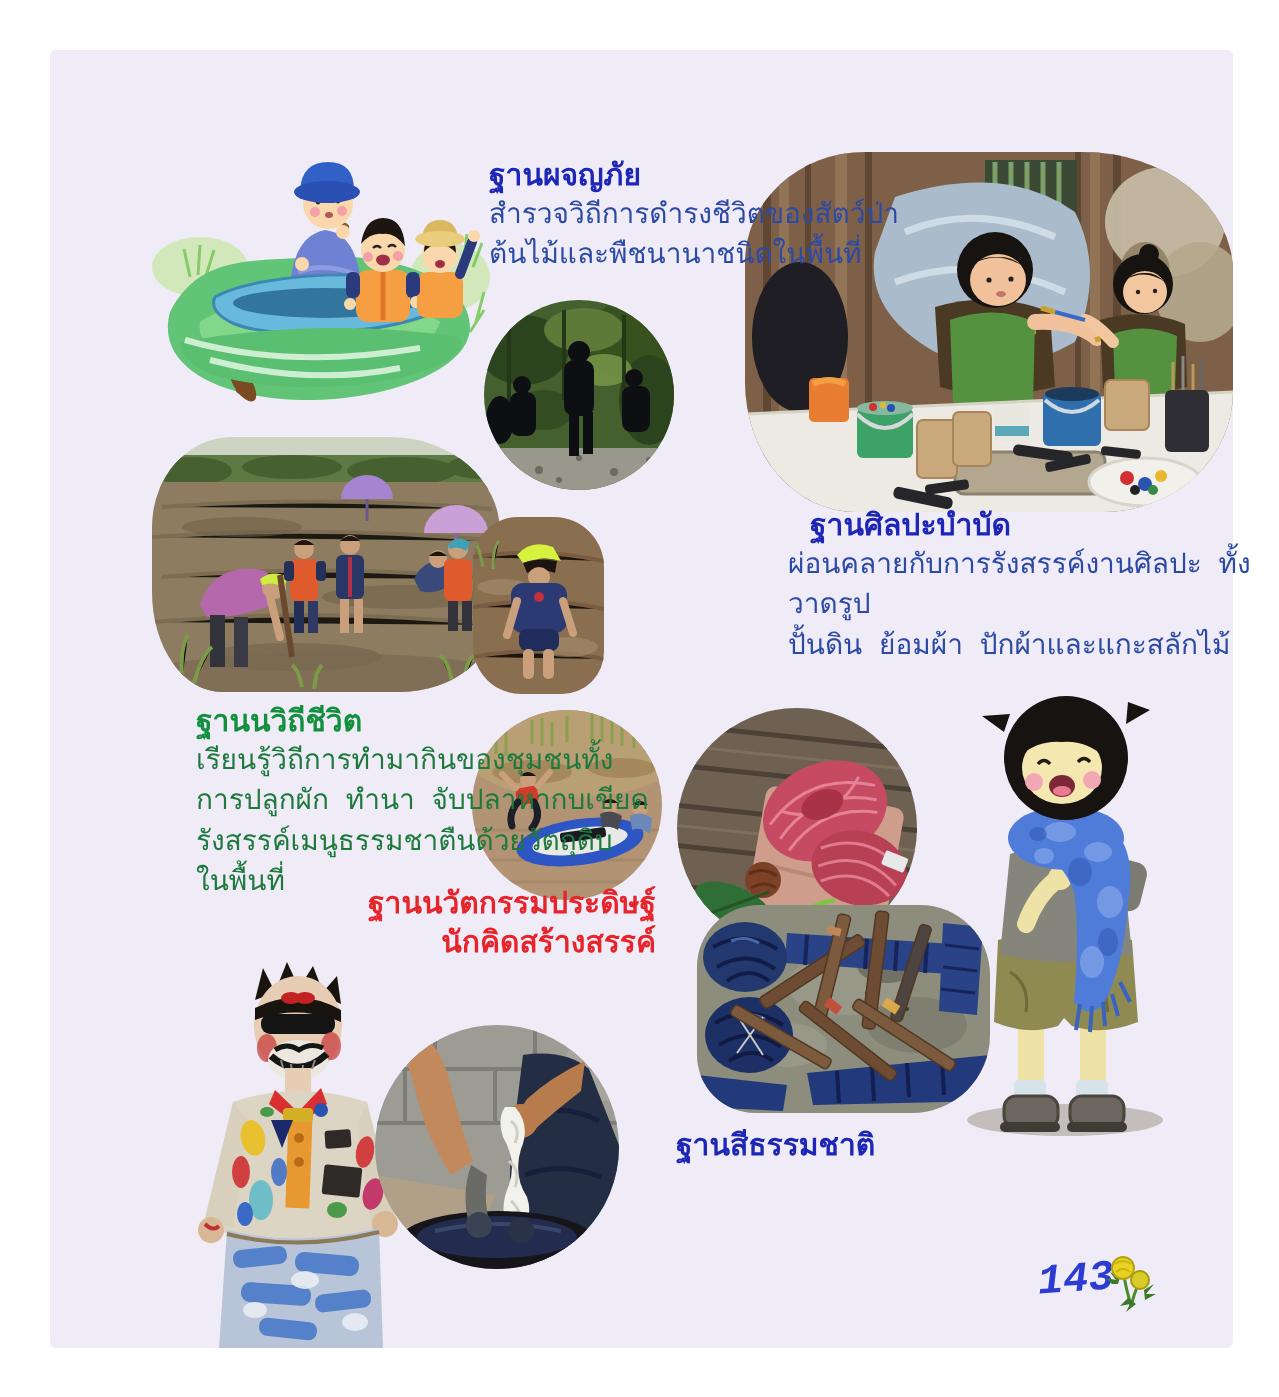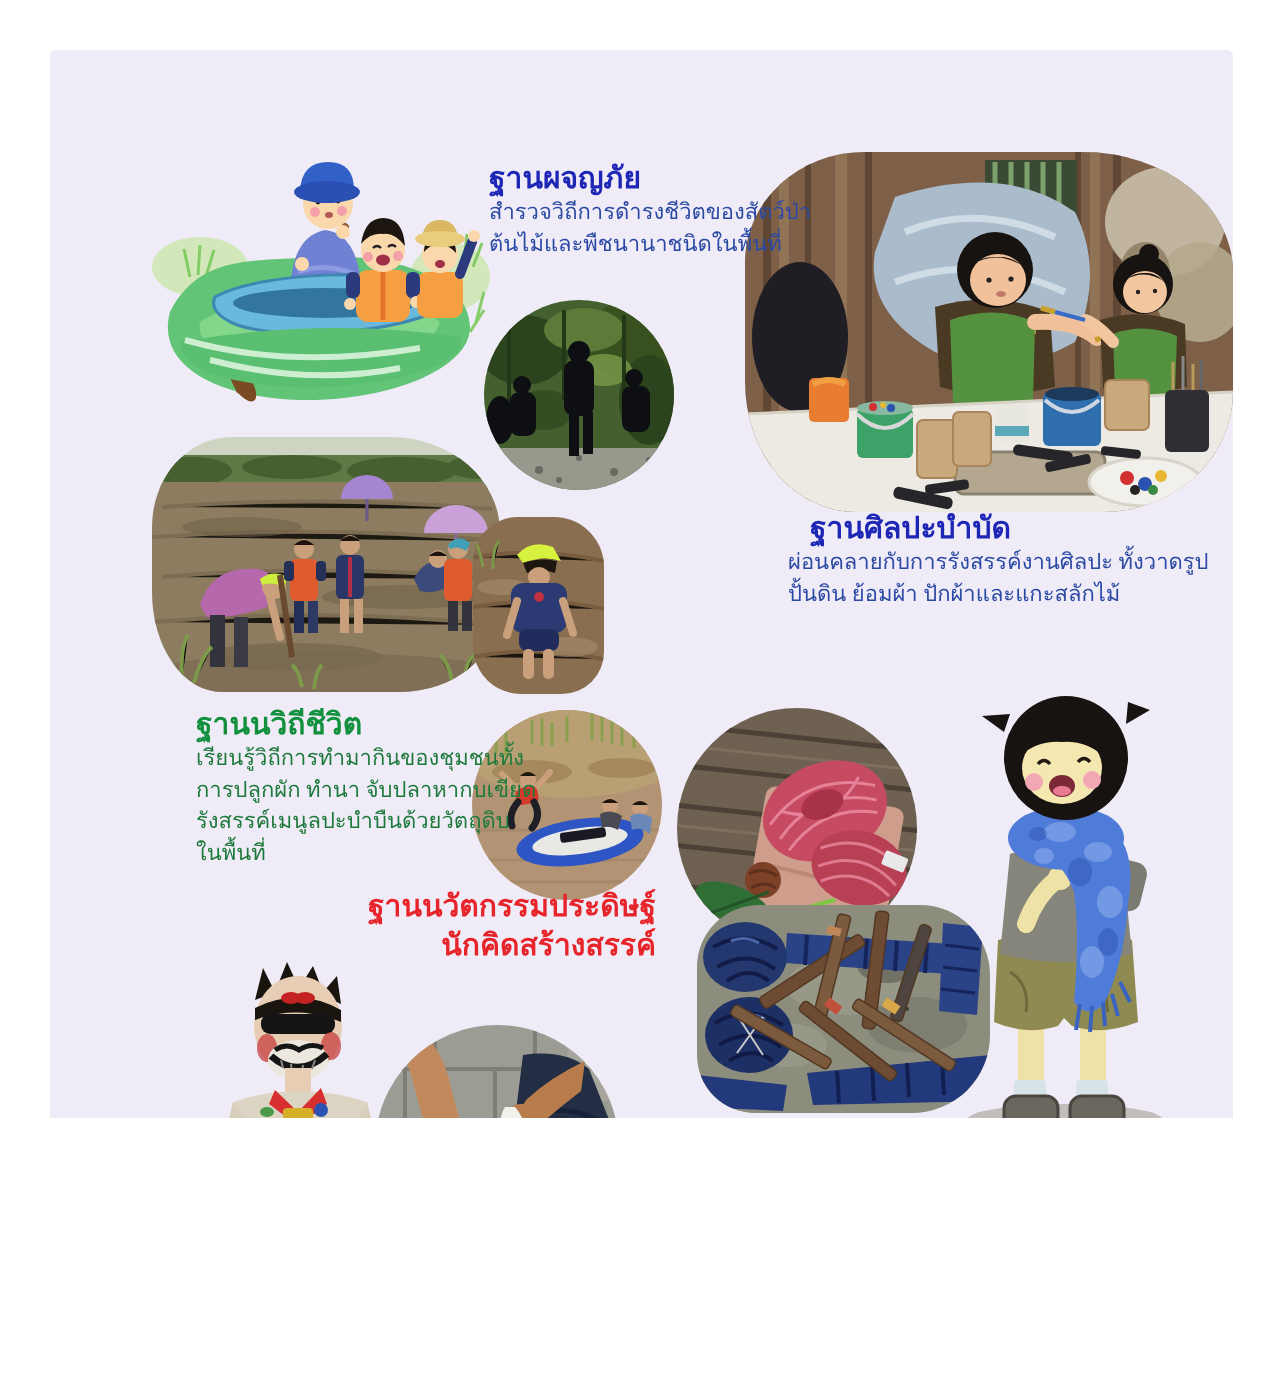--- a/index.html
+++ b/index.html
@@ -1,23 +1,23 @@
 <!DOCTYPE html>
 <html><head>
 <meta charset="utf-8">
 <style>
   html,body{margin:0;padding:0;background:#ffffff;}
-  #screen{position:relative;width:1279px;height:1118px;background:#ffffff;overflow:hidden;
-          font-family:Liberation Serif, serif;}
+  #screen{position:relative;width:1279px;height:1397px;background:#ffffff;overflow:hidden;
+          font-family:Liberation Mono, monospace;}
   .panel{position:absolute;left:50px;top:50px;width:1183px;height:1298px;background:#efecf8;border-radius:6px;}
   .abs{position:absolute;}
   .photo{position:absolute;overflow:hidden;}
   .photo svg{display:block;width:100%;height:100%;}
   .sec-title{position:absolute;font-weight:bold;font-size:30px;line-height:1.3;white-space:pre-line;}
-  .sec-desc{position:absolute;font-size:22px;line-height:1.44;white-space:pre-line;}
+  .sec-desc{position:absolute;font-size:28px;line-height:1.44;white-space:pre-line;}
   .blue-t{color:#1d26b5;}
   .blue-d{color:#2c4aa4;}
   .green-t{color:#12903e;}
   .green-d{color:#1e7a3c;}
   .red-t{color:#e8242b;text-align:right;}
   .maroon-d{color:#6e3c36;}
   .page-num{position:absolute;left:1038px;top:1256px;font-size:42px;font-weight:bold;font-style:italic;
             color:#2c3cd2;transform:rotate(-4deg);}
 </style>
 </head>
@@ -574,21 +574,21 @@
   <div class="sec-desc blue-d" style="left:489px;top:196px;">สำรวจวิถีการดำรงชีวิตของสัตว์ป่า
 ต้นไม้และพืชนานาชนิดในพื้นที่</div>
 
   <div class="sec-title blue-t" style="left:810px;top:508px;">ฐานศิลปะบำบัด</div>
   <div class="sec-desc blue-d" style="left:788px;top:546px;">ผ่อนคลายกับการรังสรรค์งานศิลปะ ทั้งวาดรูป
 ปั้นดิน ย้อมผ้า ปักผ้าและแกะสลักไม้</div>
 
   <div class="sec-title green-t" style="left:196px;top:704px;">ฐานนวิถีชีวิต</div>
   <div class="sec-desc green-d" style="left:196px;top:742px;">เรียนรู้วิถีการทำมากินของชุมชนทั้ง
 การปลูกผัก ทำนา จับปลาหากบเขียด
-รังสรรค์เมนูลปะบำบืนด้วยวัตถุดิบ
+รังสรรค์เมนูธรรมชาตืนด้วยวัตถุดิบ
 ในพื้นที่</div>
 
   <div class="sec-title red-t" style="left:368px;top:886px;">ฐานนวัตกรรมประดิษฐ์
 นักคิดสร้างสรรค์</div>
 
   <div class="sec-title blue-t" style="left:676px;top:1128px;">ฐานสีธรรมชาติ</div>
 
   <div class="page-num">143</div>
 
   <div class="abs" style="left:1104px;top:1254px;width:54px;height:60px;">

